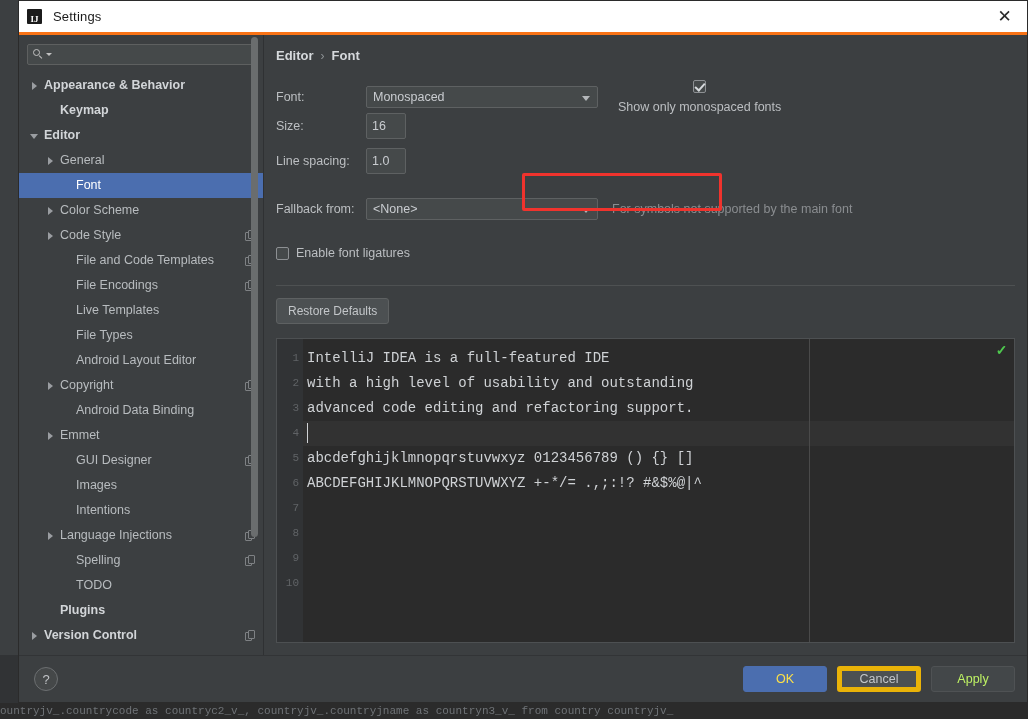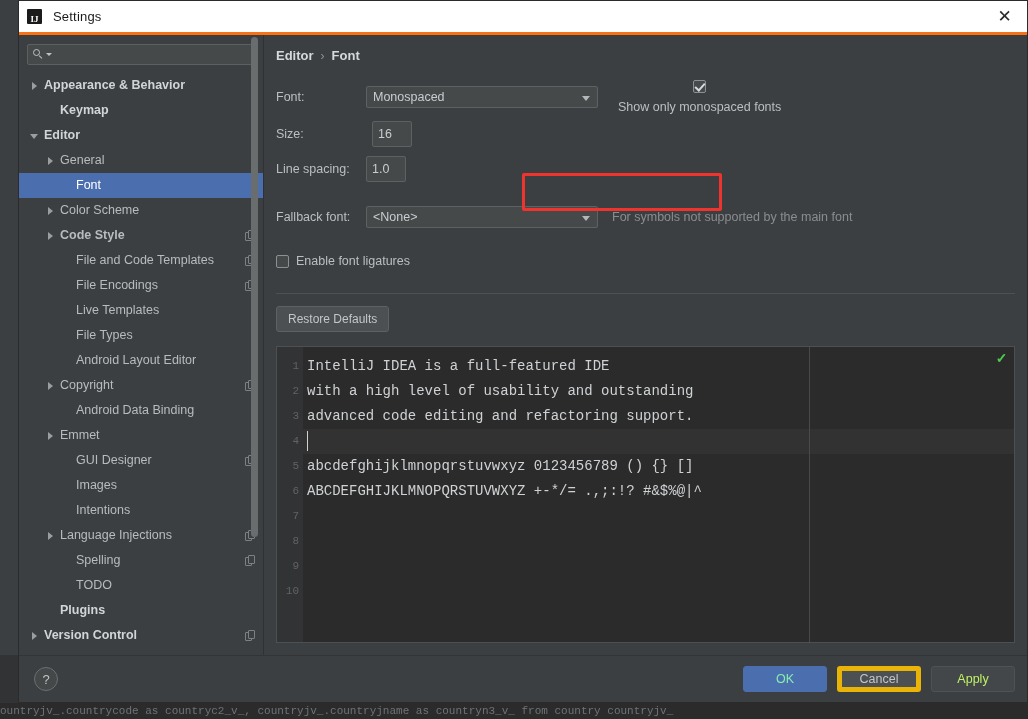--- a/index.html
+++ b/index.html
@@ -183,21 +183,21 @@
   #help-btn{
     width:22px;height:22px;border-radius:50%;border:1px solid #6c6f71;background:#454849;
     display:flex;align-items:center;justify-content:center;color:#c0c3c6;font-size:13px;
     margin-left:3px;
   }
   #btns{margin-left:auto;display:flex;gap:10px;}
   .dbtn{
     min-width:84px;height:26px;border-radius:3px;font-size:12.5px;
     display:flex;align-items:center;justify-content:center;box-sizing:border-box;
   }
-  .dbtn.primary{background:#4b6eaf;border:1px solid #4b6eaf;color:#86efac;}
+  .dbtn.primary{background:#4b6eaf;border:1px solid #4b6eaf;color:#fde047;}
   .dbtn.normal{background:#4c5052;border:5px solid #eab308;color:#c3c6c9;}
   .dbtn.disabled{background:#434749;border:1px solid #4f5254;color:#bef264;}
 </style>
 </head>
 <body>
 
 <div id="bg-root">
   <div id="bg-editor"></div>
   <div id="bg-left-strip"></div>
   <div id="bg-strip-left-bottom"></div>
@@ -242,21 +242,21 @@
             <span class="tlabel">General</span>
           </div>
           <div class="tnode selected" style="padding-left: 42px;">
             <span class="twist "></span>
             <span class="tlabel">Font</span>
           </div>
           <div class="tnode" style="padding-left: 26px;">
             <span class="twist closed"></span>
             <span class="tlabel">Color Scheme</span>
           </div>
-          <div class="tnode" style="padding-left: 26px; font-weight: bold;">
+          <div class="tnode" style="padding-left: 26px;">
             <span class="twist closed"></span>
             <span class="tlabel">Code Style</span>
             <span class="tcopy"></span>
           </div>
           <div class="tnode" style="padding-left: 42px;">
             <span class="twist "></span>
             <span class="tlabel">File and Code Templates</span>
             <span class="tcopy"></span>
           </div>
           <div class="tnode" style="padding-left: 42px;">
@@ -344,32 +344,32 @@
           <div class="combo">
             <span>Monospaced</span>
             <span class="caret"></span>
           </div>
           <div class="chk-row" style="margin-left:20px;flex-direction:column;">
             <span class="chk on"></span>
             <span>Show only monospaced fonts</span>
           </div>
         </div>
 
-        <div class="frow" style="margin-top:9px;gap:6px;">
+        <div class="frow" style="margin-top:1px;">
           <div class="flabel">Size:</div>
           <div class="numfield">16</div>
         </div>
 
         <div class="frow" style="margin-top:7px;">
           <div class="flabel">Line spacing:</div>
           <div class="numfield">1.0</div>
         </div>
 
         <div class="frow" style="margin-top:20px;">
-          <div class="flabel wide">Fallback font:</div>
+          <div class="flabel wide">Fallback from:</div>
           <div class="combo">
             <span>&lt;None&gt;</span>
             <span class="caret"></span>
           </div>
           <div id="hint-text">For symbols not supported by the main font</div>
         </div>
 
         <div class="frow" style="margin-top:16px;">
           <div class="chk-row">
             <span class="chk"></span>

